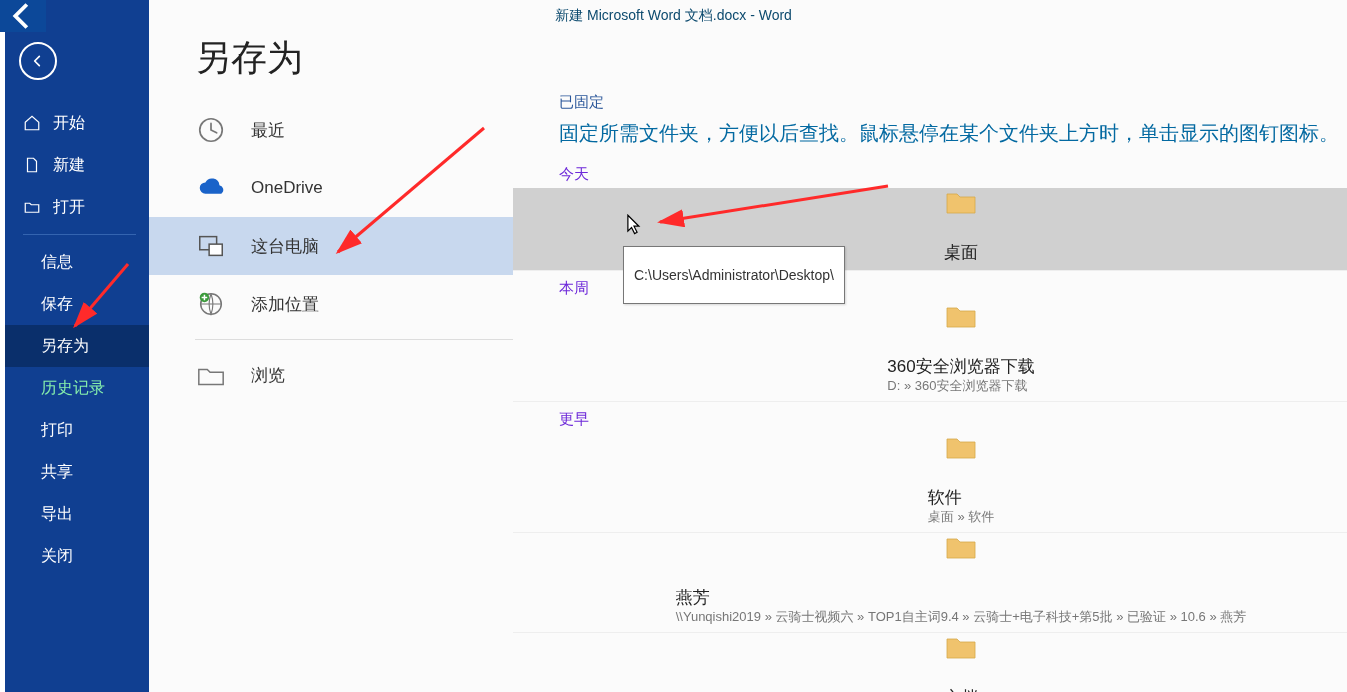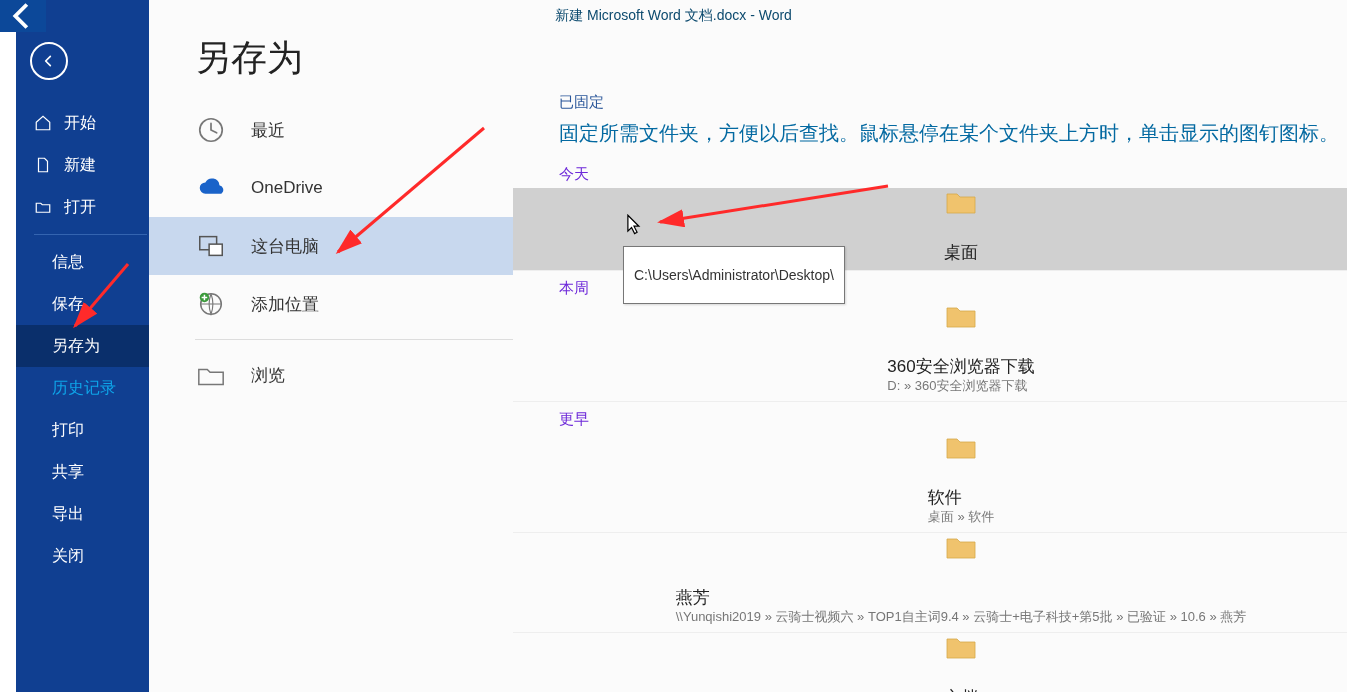--- a/index.html
+++ b/index.html
@@ -2,29 +2,29 @@
 <html><head>
 <meta charset="utf-8">
 <style>
   html,body{margin:0;padding:0;font-family:"Microsoft YaHei","Segoe UI",sans-serif;font-size:15px;color:#222;background:#fff;}
   .app{width:1347px;height:692px;position:relative;overflow:hidden;}
   
   .titlebar{position:absolute;top:0;left:0;right:0;height:32px;display:flex;align-items:center;justify-content:center;z-index:2;}
   .titlebar .back-cover{position:absolute;left:0;top:0;width:46px;height:32px;background:#0c4899;display:flex;align-items:center;justify-content:center;color:#fff;}
   .titlebar-text{font-size:14px;color:#0c4a6e;}
   
-  .sidebar{position:absolute;left:16px;top:0;bottom:0;width:149px;background:#103f91;color:#fff;padding-top:42px;box-sizing:border-box;}
+  .sidebar{position:absolute;left:5px;top:0;bottom:0;width:149px;background:#103f91;color:#fff;padding-top:42px;box-sizing:border-box;}
   .sidebar .back{width:34px;height:34px;border:2px solid #fff;border-radius:50%;display:flex;align-items:center;justify-content:center;margin:0 0 22px 14px;cursor:pointer;}
   .sidebar .back svg{width:16px;height:16px;fill:#fff;}
   .nav-item{display:flex;align-items:center;height:42px;padding:0 18px;font-size:16px;cursor:pointer;gap:12px;}
   .nav-item .nicon{width:18px;display:flex;align-items:center;justify-content:center;}
   .nav-item .nicon svg{width:18px;height:18px;fill:#fff;}
   .nav-item.sub{padding-left:36px;}
   .nav-item.selected{background:#0a2f6b;}
-  .nav-item.disabled{color:#0ea5e9;}
+  .nav-item.disabled{color:#86efac;}
   .nav-sep{height:1px;background:#3464b0;margin:6px 18px;}
   
   .main{position:absolute;left:149px;top:0;right:0;bottom:0;background:#fbfbfb;}
   .main h1{font-size:36px;font-weight:400;margin:34px 0 10px 46px;color:#222;}
   .cols{display:flex;margin-top:4px;}
   .col1{width:364px;padding-top:8px;}
   .opt{display:flex;align-items:center;height:58px;padding-left:46px;gap:24px;font-size:17px;color:#333;cursor:pointer;}
   .opt.selected{background:#c8d8ee;}
   .opt .oicon{width:32px;display:flex;align-items:center;justify-content:center;}
   .opt .oicon svg{width:30px;height:30px;}

